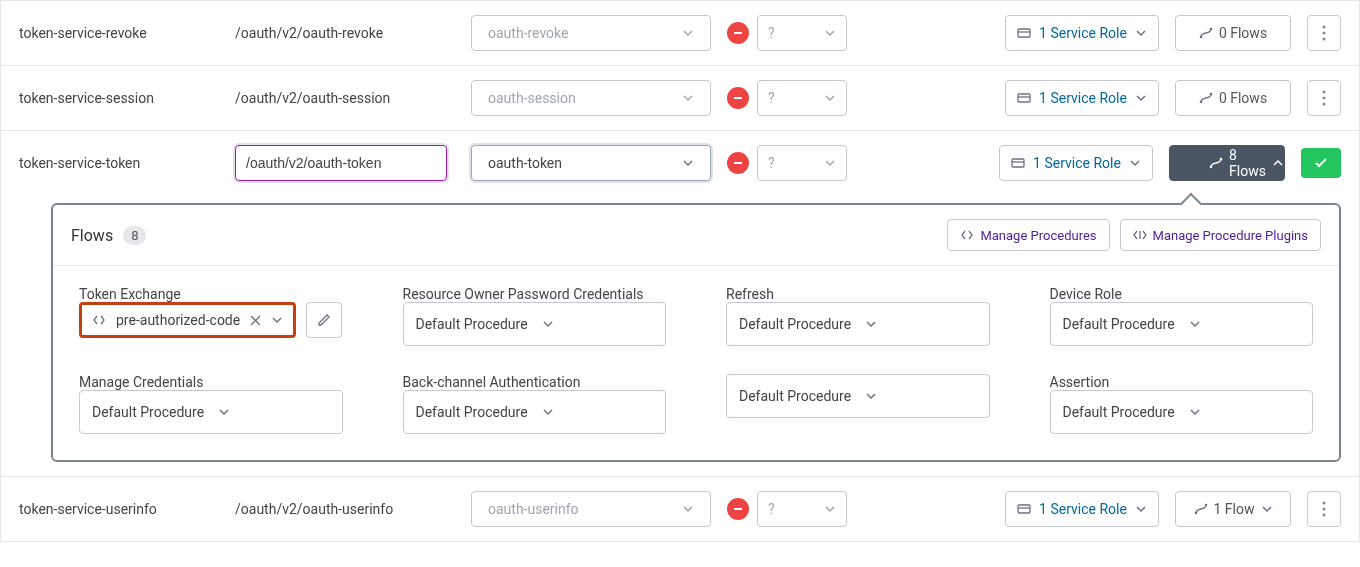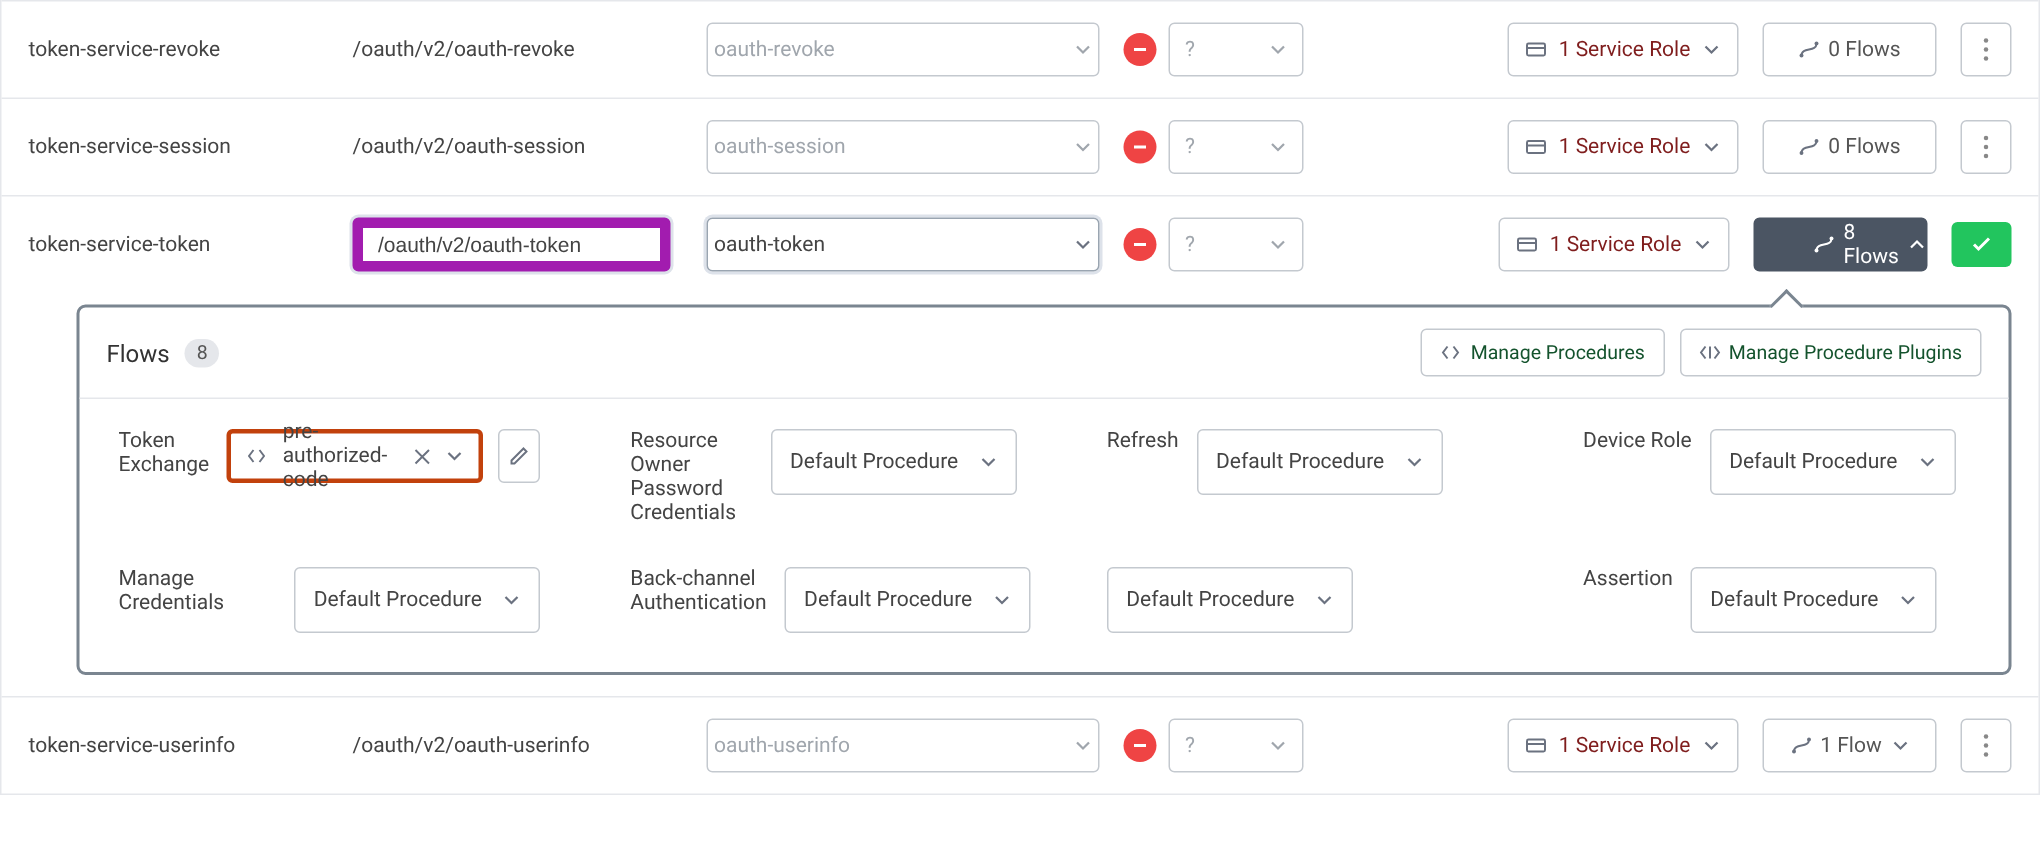--- a/index.html
+++ b/index.html
@@ -2,41 +2,41 @@
 <html><head>
 <meta charset="utf-8">
 <style>
 * { box-sizing: border-box; margin: 0; padding: 0; }
 body { font-family: -apple-system, BlinkMacSystemFont, "Segoe UI", Roboto, sans-serif; font-size: 14px; color: #333; background: #fff; }
 .container { width: 1360px; border: 1px solid #e5e7eb; border-top: none; }
 .row { display: flex; align-items: center; padding: 14px 18px; border-top: 1px solid #e5e7eb; gap: 16px; }
 .name-col { width: 200px; color: #444; }
 .path-col { width: 220px; color: #444; }
 .path-input { width: 212px; height: 36px; border: 1px solid #c4c9cf; border-radius: 4px; padding: 0 10px; font-size: 14px; color: #444; outline: none; }
-.path-input.active { border: 7px solid #a21caf; box-shadow: 0 0 0 2px rgba(120,140,170,0.25); }
-.select-box { width: 262px; height: 36px; border: 1px solid #c4c9cf; border-radius: 4px; display: flex; align-items: center; padding: 0 4px; justify-content: space-between; color: #a0a6ad; }
+.path-input.active { border: 1px solid #a21caf; box-shadow: 0 0 0 2px rgba(120,140,170,0.25); }
+.select-box { width: 240px; height: 36px; border: 1px solid #c4c9cf; border-radius: 4px; display: flex; align-items: center; padding: 0 16px; justify-content: space-between; color: #a0a6ad; }
 .select-box.active-sel { border: 1px solid #9aa5b1; box-shadow: 0 0 0 2px rgba(120,140,170,0.25); color:#444;}
 .status-group { display: flex; align-items: center; }
 .status-dot { width: 22px; height: 22px; border-radius: 50%; background: #ef4444; display: flex; align-items: center; justify-content: center; margin-right: 8px; flex-shrink:0;}
 .status-dot span { width: 8px; height: 2px; background: #fff; }
 .status-select { width: 90px; height: 36px; border: 1px solid #c4c9cf; border-radius: 4px; display: flex; align-items: center; justify-content: space-between; padding: 0 10px; color: #a0a6ad; }
-.role-btn { width: 154px; height: 36px; border: 1px solid #c4c9cf; border-radius: 4px; display: flex; align-items: center; justify-content: center; gap: 8px; color: #7f1d1d; }
+.role-btn { width: 154px; height: 36px; border: 1px solid #c4c9cf; border-radius: 4px; display: flex; align-items: center; justify-content: center; gap: 8px; color: #0369a1; }
 .flows-btn { width: 116px; height: 36px; border: 1px solid #c4c9cf; border-radius: 4px; display: flex; align-items: center; justify-content: center; gap: 6px; color: #555; }
 .flows-btn.dark { background: #4b5563; color: #fff; border-color: #4b5563; padding-left: 39px; }
 .menu-btn { width: 34px; height: 36px; border: 1px solid #c4c9cf; border-radius: 4px; display: flex; align-items: center; justify-content: center; color: #888; }
 .commit-btn { width: 40px; height: 30px; background: #22c55e; border-radius: 4px; display: flex; align-items: center; justify-content: center; }
 .flows-panel { margin: 8px 18px 14px 50px; border: 2px solid #7a8590; border-radius: 6px; position: relative; }
 .flows-panel::before { content: ""; position: absolute; top: -9px; right: 140px; width: 14px; height: 14px; background: #fff; border-left: 2px solid #7a8590; border-top: 2px solid #7a8590; transform: rotate(45deg); }
 .flows-header { display: flex; align-items: center; justify-content: space-between; padding: 14px 18px; border-bottom: 1px solid #e5e7eb; }
 .flows-title { display: flex; align-items: center; gap: 10px; font-size: 16px; color: #333; }
 .flows-badge { background: #e5e7eb; border-radius: 10px; padding: 2px 8px; font-size: 13px; color:#555;}
 .flows-actions { display: flex; gap: 10px; }
-.outline-btn { height: 32px; border: 1px solid #c4c9cf; border-radius: 4px; display: flex; align-items: center; padding: 0 12px; gap: 6px; color: #14532d; font-size: 13px; }
+.outline-btn { height: 32px; border: 1px solid #c4c9cf; border-radius: 4px; display: flex; align-items: center; padding: 0 12px; gap: 6px; color: #4c1d95; font-size: 13px; }
 .flows-body { padding: 20px 26px 26px; display: grid; grid-template-columns: repeat(4, 1fr); gap: 28px 60px; }
-.flow-item { display: flex; flex-direction: row; gap: 12px; }
+.flow-item { display: flex; flex-direction: column; }
 .flow-label { font-size: 14px; color: #444; }
 .flow-wrap { display: flex; gap: 10px; }
 .proc-select { height: 44px; border: 1px solid #c4c9cf; border-radius: 4px; display: flex; align-items: center; padding: 0 12px; gap: 14px; color: #444; flex-shrink:0;}
 .proc-tag { height: 36px; border: 3px solid #c2410c; border-radius: 4px; display: flex; align-items: center; padding: 0 10px; gap: 10px; color: #444; }
 .edit-btn { width: 36px; height: 36px; border: 1px solid #c4c9cf; border-radius: 4px; display: flex; align-items: center; justify-content: center; }
 svg { flex-shrink: 0; }
 </style>
 </head>
 <body>
 

